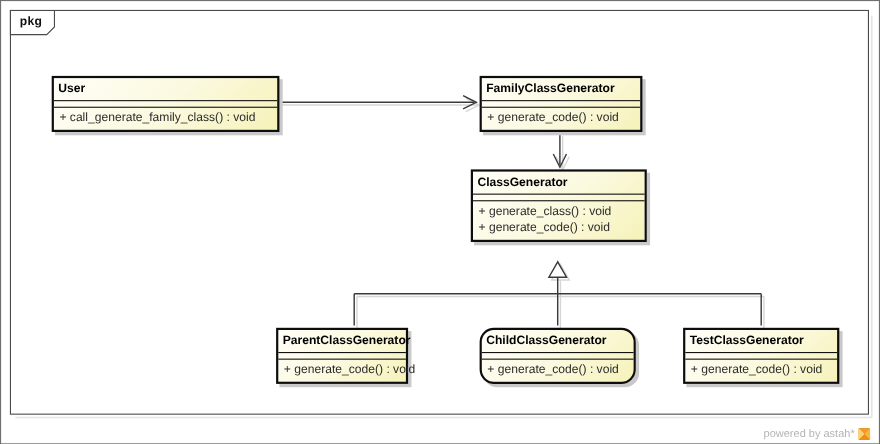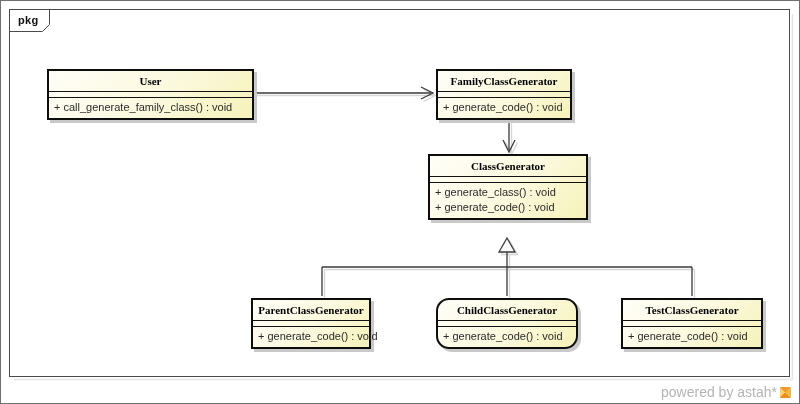--- a/index.html
+++ b/index.html
@@ -15,34 +15,34 @@
     position:absolute; left:17px; top:13px;
     font-size:11px; font-weight:bold; color:#111; letter-spacing:0.3px;
   }
   .class-box {
     position:absolute; box-sizing:border-box;
     border:2px solid #0d0d0d;
     background:linear-gradient(135deg,#fffef8 0%,#fbf9dd 55%,#f6f2ba 100%);
     box-shadow:3px 3px 0 #c9c9c9;
   }
   .class-title {
-    text-align:center; font-size:11px; font-weight:bold; color:#000;
+    font-size:11px; font-weight:bold; color:#000;
     padding:3px 4px; line-height:14px;
-    border-bottom:1.5px solid #111; white-space:nowrap;font-family:Liberation Serif, serif;
+    border-bottom:1.5px solid #111; white-space:nowrap;
   }
   .class-attrs { height:5px; border-bottom:1.5px solid #111; }
   .class-methods { padding:2px 5px 3px 5px; }
   .method {
     font-size:11px; line-height:15px; color:#2b2b2b; white-space:nowrap;
   }
   .credit {
     position:absolute; right:8px; bottom:3px;
     display:flex; align-items:center; gap:3px;
   }
-  .credit-text { font-size:14px; color:#b4b4b4; }
+  .credit-text { font-size:10px; color:#b4b4b4; }
   .astah-logo {
     width:11px; height:11px; display:inline-block;
     background:conic-gradient(from 45deg,#f6b73c 0 25%,#ee8c1e 0 50%,#f8d27a 0 75%,#ef9a2e 0);
     border-radius:1px;
   }
 </style>
 </head>
 <body>
 
 <div id="canvas">
@@ -89,21 +89,21 @@
   <span class="pkg-label">pkg</span>
 
   <div class="class-box" style="left:46px; top:68px; width:207px;">
     <div class="class-title">User</div>
     <div class="class-attrs"></div>
     <div class="class-methods">
       <div class="method">+ call_generate_family_class() : void</div>
     </div>
   </div>
 
-  <div class="class-box" style="left:435px; top:68px; width:136px;">
+  <div class="class-box" style="left:435px; top:68px; width:148px;">
     <div class="class-title">FamilyClassGenerator</div>
     <div class="class-attrs"></div>
     <div class="class-methods">
       <div class="method">+ generate_code() : void</div>
     </div>
   </div>
 
   <div class="class-box" style="left:427px; top:153px; width:160px;">
     <div class="class-title">ClassGenerator</div>
     <div class="class-attrs"></div>

